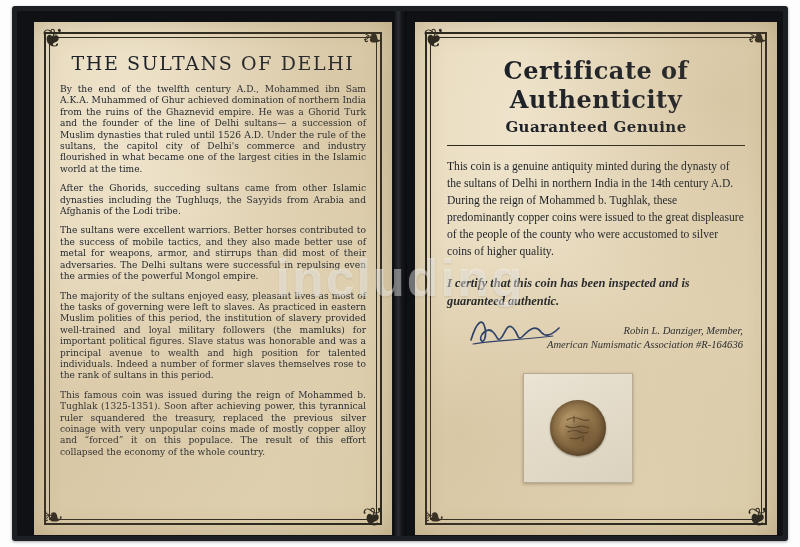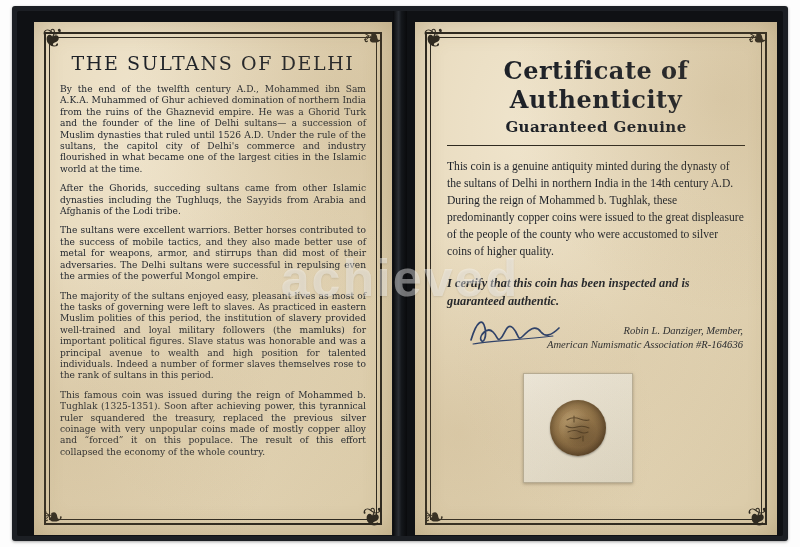--- a/index.html
+++ b/index.html
@@ -305,14 +305,14 @@
               <path d="M20 38 q6 2 11 -1"></path>
               <path d="M24 16 v6"></path>
               <path d="M33 36 v5"></path>
             </g>
           </svg>
         </div>
       </div>
     </div>
   </div>
 
-  <div class="watermark">achieved</div>
+  <div class="watermark">including</div>
 </div>
 
 </body></html>

